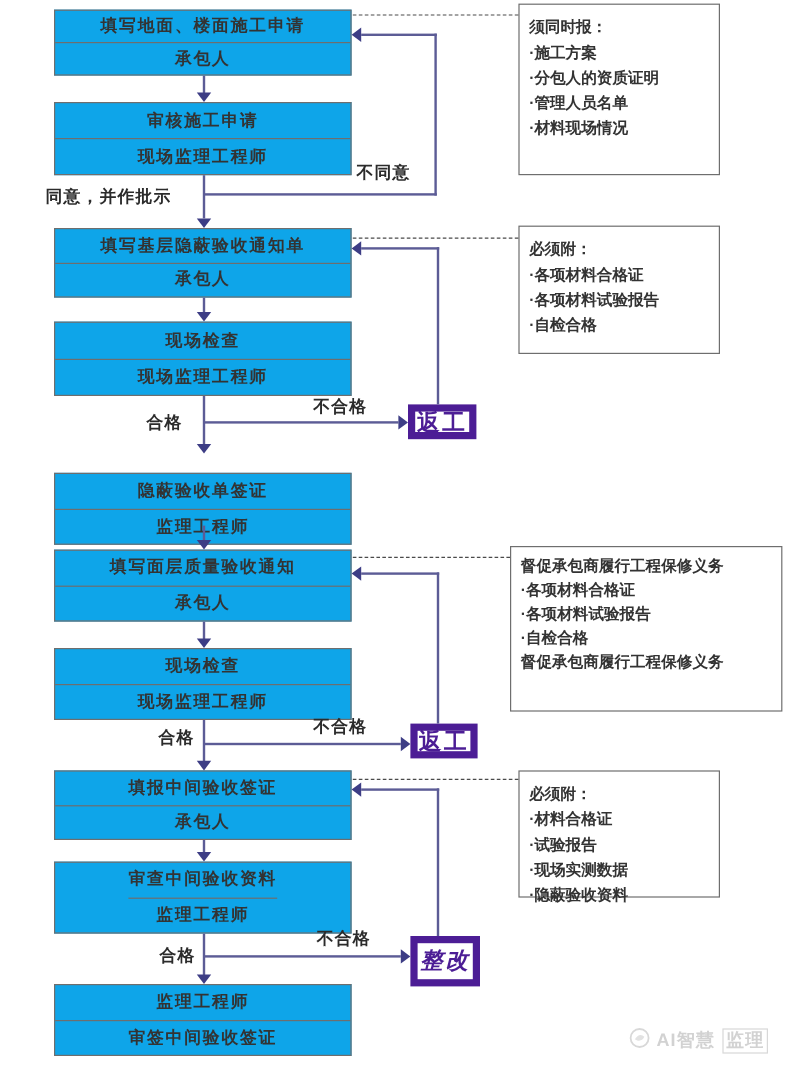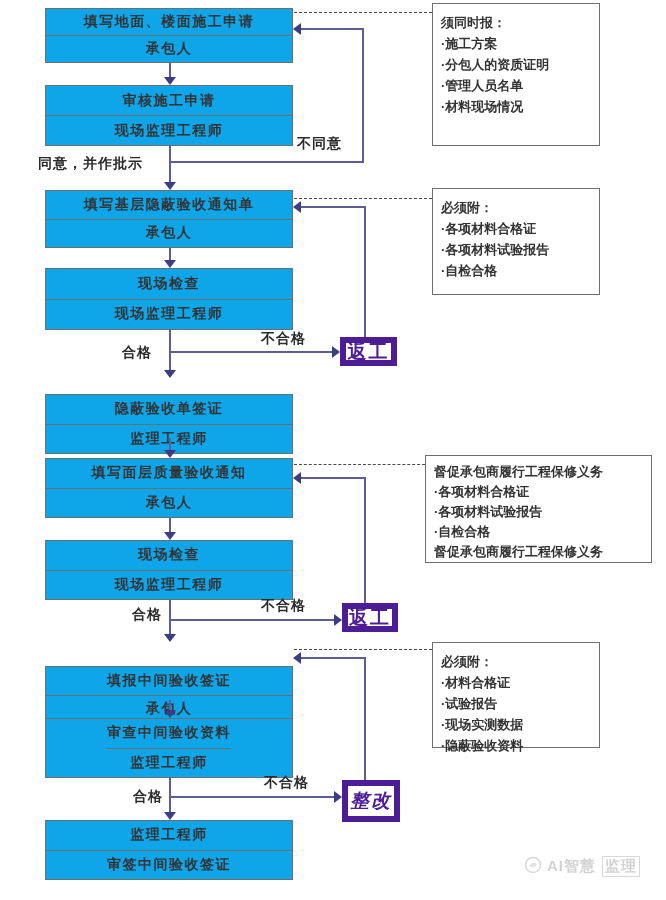--- a/index.html
+++ b/index.html
@@ -9,34 +9,34 @@
   }
   
   .mbox{position:absolute;left:45px;width:248px;border:1px solid #6e6e6e;background:#0ea5e9;
         display:flex;flex-direction:column;box-sizing:border-box;}
   .mrow{flex:1;display:flex;align-items:center;justify-content:center;
         font-size:14px;font-weight:bold;color:#333;letter-spacing:1.5px;white-space:nowrap;}
   .mrow.top{border-bottom:1px solid #6e6e6e;}
   #b1{top:8px;height:55px;}   #b2{top:85px;height:61px;}
   #b3{top:190px;height:58px;} #b4{top:268px;height:62px;}
   #b5{top:378px;height:60px;margin-top:16px;} #b6{top:458px;height:60px;}
-  #b7{top:540px;height:60px;} #b8{top:666px;height:58px;}
+  #b7{top:540px;height:60px;} #b8{top:642px;height:58px;}
   #b9{top:718px;height:60px;align-items:center;} #b10{top:820px;height:60px;}
   
   .sbox{position:absolute;border:6px solid #4c1d95;background:#fff;display:flex;align-items:center;
         justify-content:center;font-size:19px;font-weight:bold;color:#4c1d95;letter-spacing:2px;box-sizing:border-box;}
   #rework1{left:340px;top:337px;width:57px;height:29px;}
   #rework2{left:342px;top:603px;width:56px;height:29px;}
   #rectify{left:342px;top:780px;width:58px;height:42px;font-style:italic;}
   
   .abox{position:absolute;border:1px solid #6e6e6e;background:#fff;box-sizing:border-box;
         padding:8px 8px;font-size:13px;font-weight:bold;color:#333;line-height:21px;white-space:nowrap;}
   #a1{left:432px;top:3px;width:168px;height:143px;}
   #a2{left:432px;top:188px;width:168px;height:107px;}
-  #a3{left:425px;top:455px;width:227px;height:108px;line-height:20px;padding-top:6px;}
+  #a3{left:425px;top:455px;width:227px;height:138px;line-height:20px;padding-top:6px;}
   #a4{left:432px;top:642px;width:168px;height:106px;}
   
   .vl{position:absolute;width:2px;background:#5c5c96;}
   .hl{position:absolute;height:2px;background:#5c5c96;}
   .dash{position:absolute;height:0;border-top:1px dashed #4a4a4a;}
   .ad{position:absolute;width:0;height:0;border-left:6px solid transparent;
       border-right:6px solid transparent;border-top:8px solid #3d3d85;}
   .ar{position:absolute;width:0;height:0;border-top:6px solid transparent;
       border-bottom:6px solid transparent;border-left:8px solid #3d3d85;}
   .al{position:absolute;width:0;height:0;border-top:6px solid transparent;

